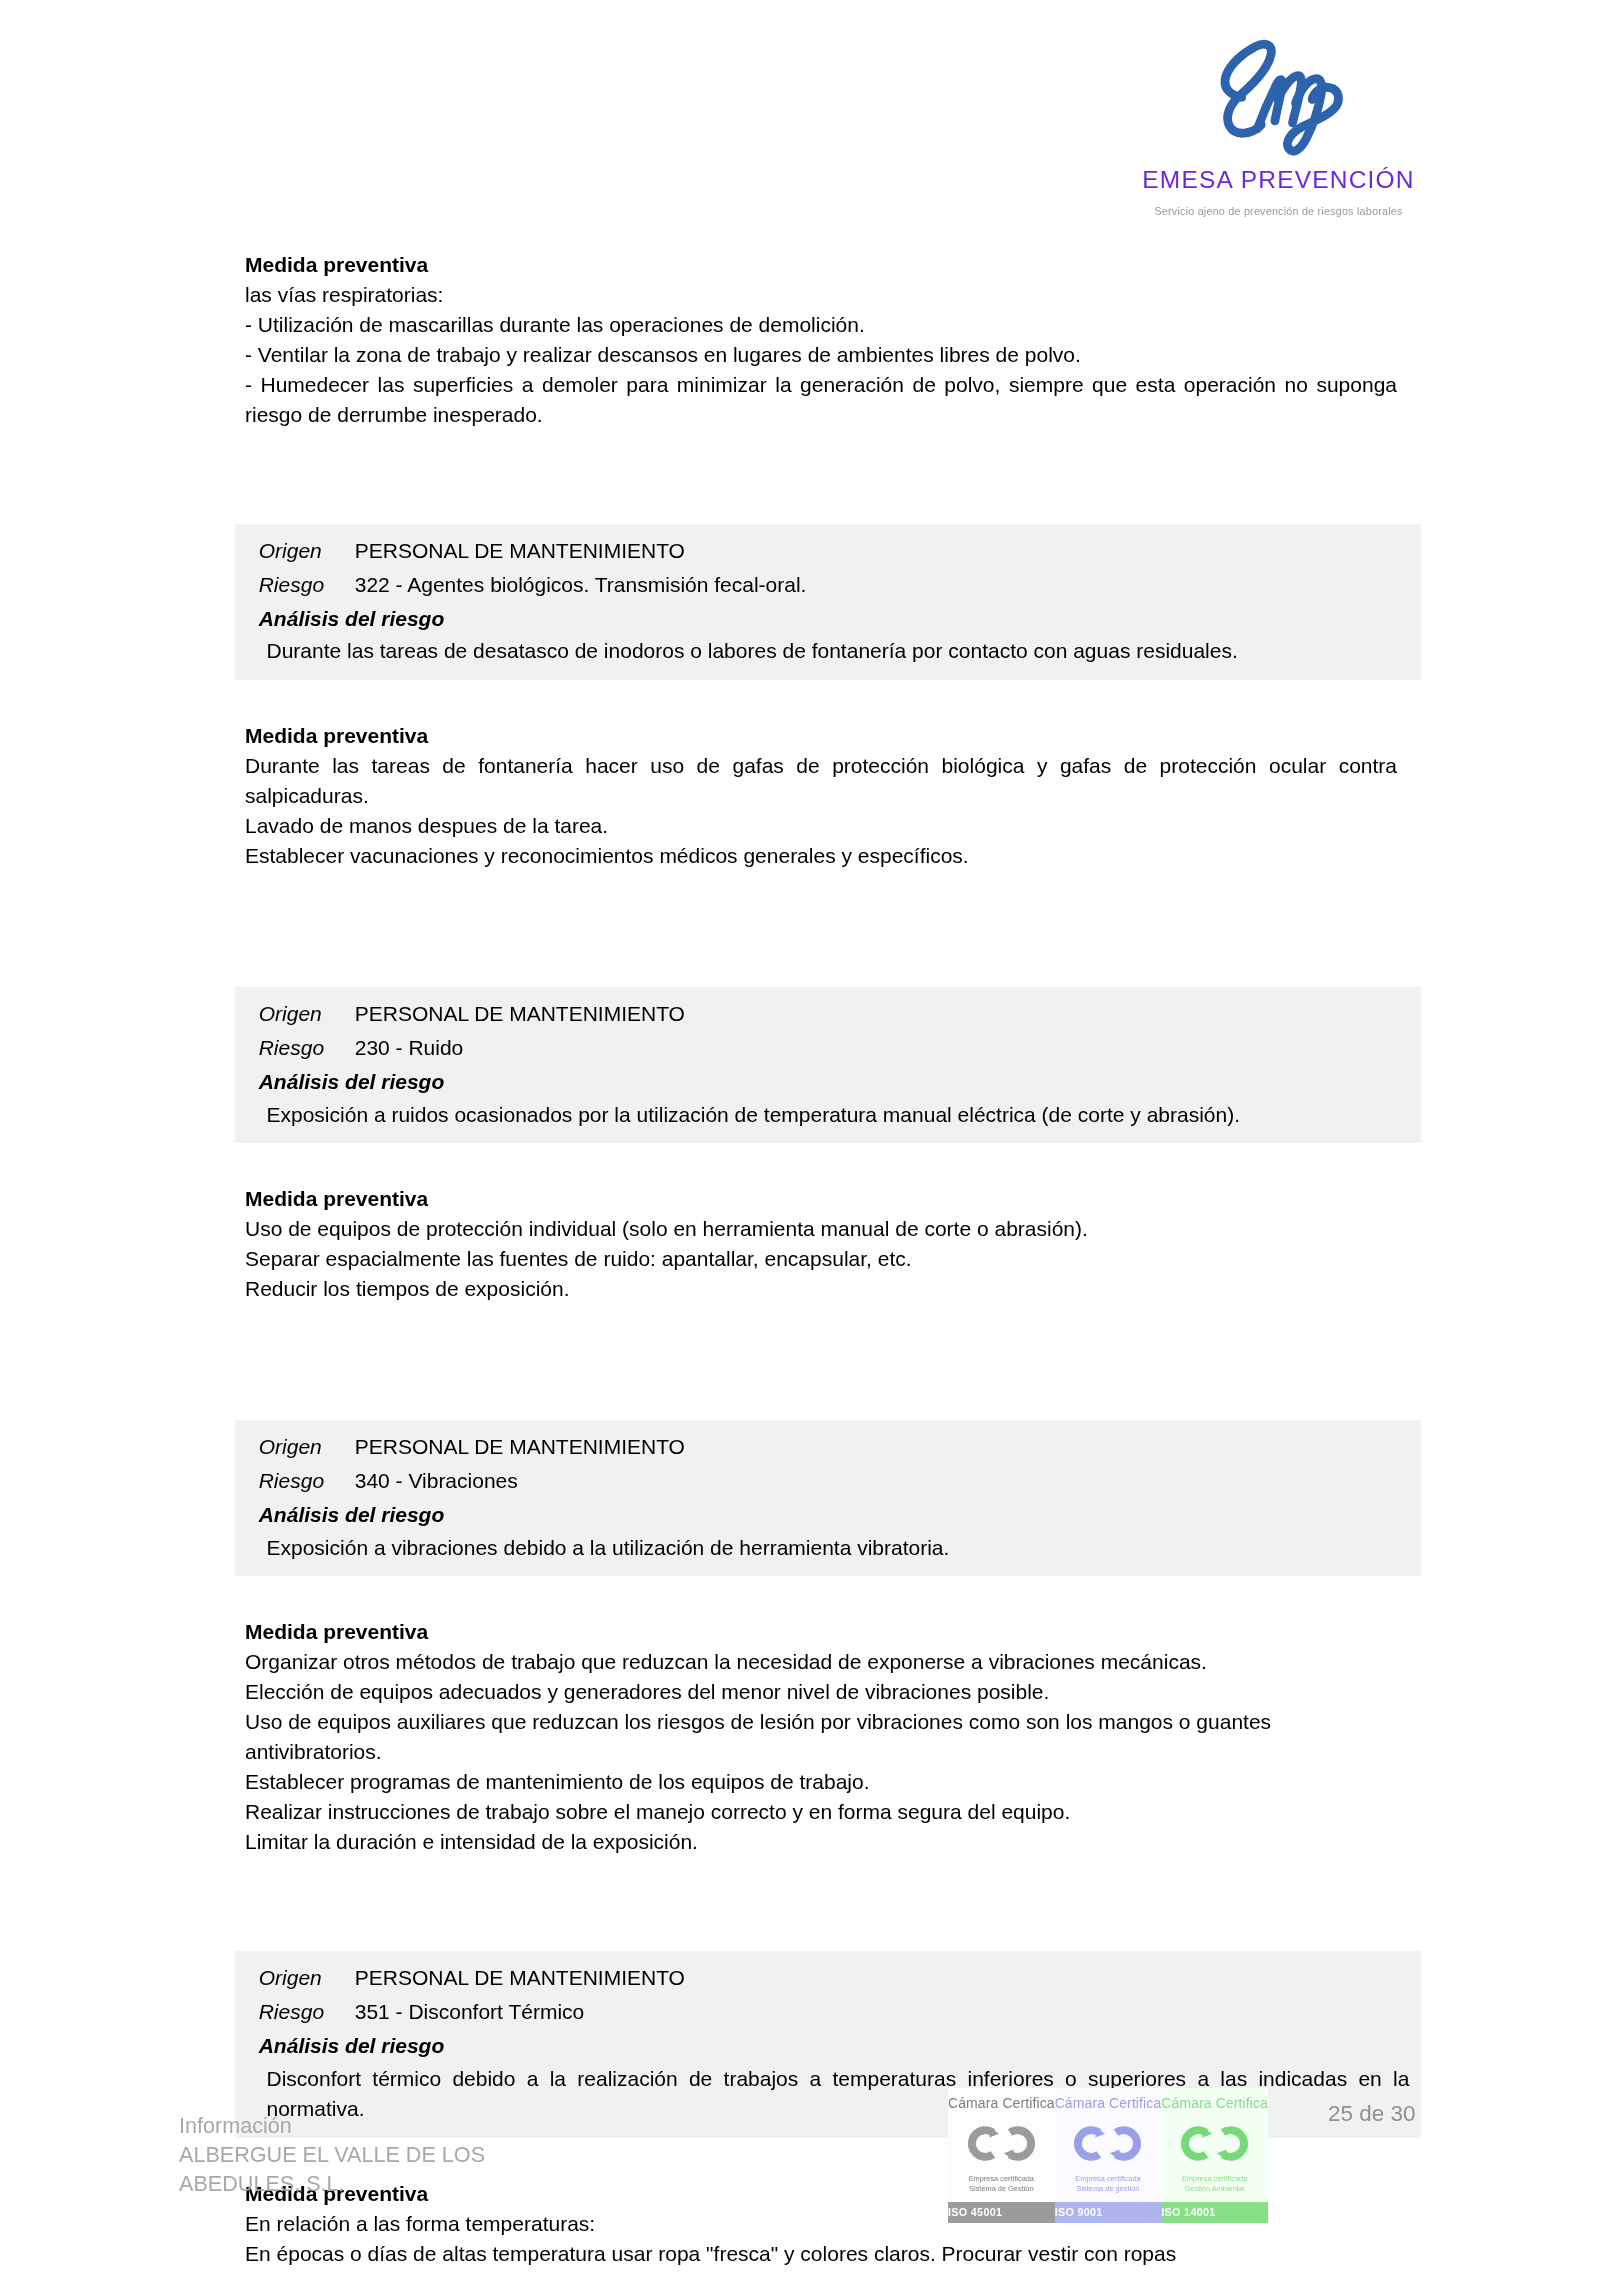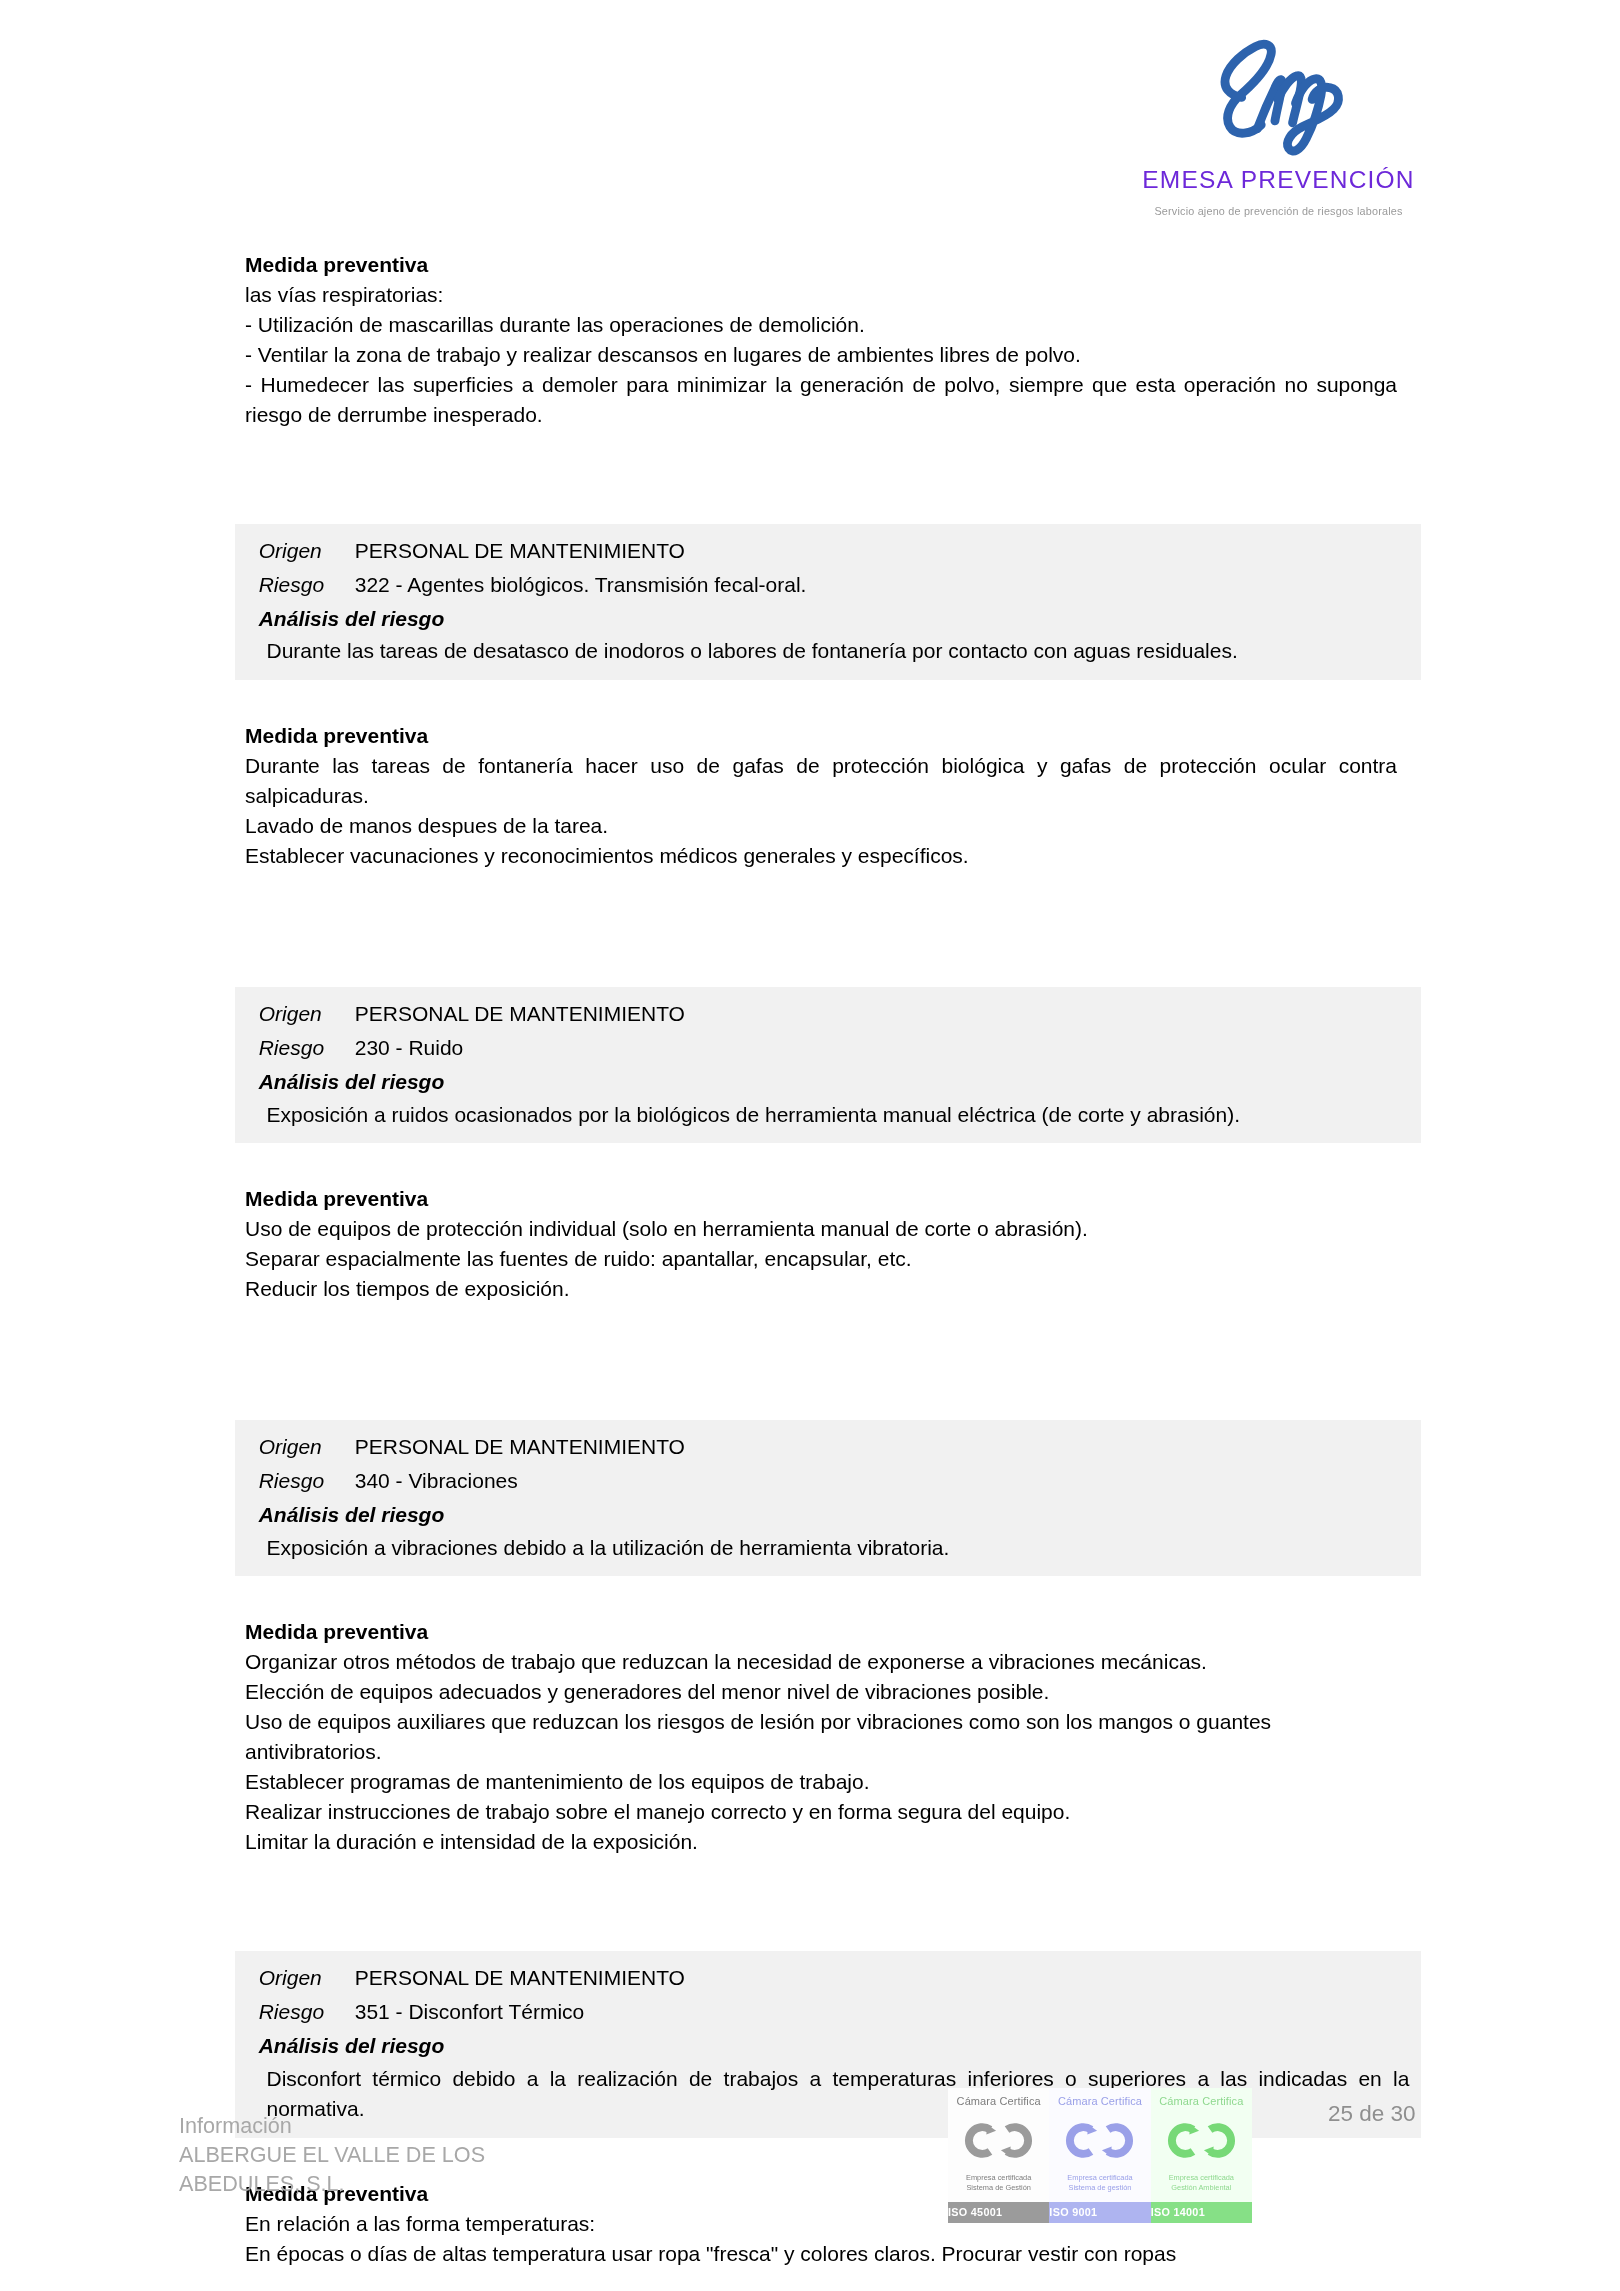--- a/index.html
+++ b/index.html
@@ -165,21 +165,21 @@
     flex: 1 1 0;
     position: relative;
     display: flex;
     flex-direction: column;
     justify-content: space-between;
     align-items: center;
     box-sizing: border-box;
     padding-top: 6.9px;
   }
   .badge-top {
-    font-size: 11px;
+    font-size: 14px;
     white-space: nowrap;
     letter-spacing: 0.1px;
   }
   .badge-logo {
     width: 73px;
     height: 41px;
     margin: 3.9px 0 2px 0;
   }
   .badge-sub {
     font-size: 7.4px;
@@ -264,21 +264,21 @@
     <div class="risk-card">
       <div class="risk-row">
         <span class="risk-key">Origen</span>
         <span class="risk-val">PERSONAL DE MANTENIMIENTO</span>
       </div>
       <div class="risk-row">
         <span class="risk-key">Riesgo</span>
         <span class="risk-val">230 - Ruido</span>
       </div>
       <div class="risk-subtitle">Análisis del riesgo</div>
-      <p class="risk-desc">Exposición a ruidos ocasionados por la biológicos de herramienta manual eléctrica (de corte y abrasión).</p>
+      <p class="risk-desc">Exposición a ruidos ocasionados por la utilización de temperatura manual eléctrica (de corte y abrasión).</p>
     </div>
     <div class="spacer-sm"></div>
     <div class="para-block">
       <p class="label-bold">Medida preventiva</p>
       <p class="line">Uso de equipos de protección individual (solo en herramienta manual de corte o abrasión).</p>
       <p class="line">Separar espacialmente las fuentes de ruido: apantallar, encapsular, etc.</p>
       <p class="line">Reducir los tiempos de exposición.</p>
     </div>
 
     <div class="spacer-lg"></div>

